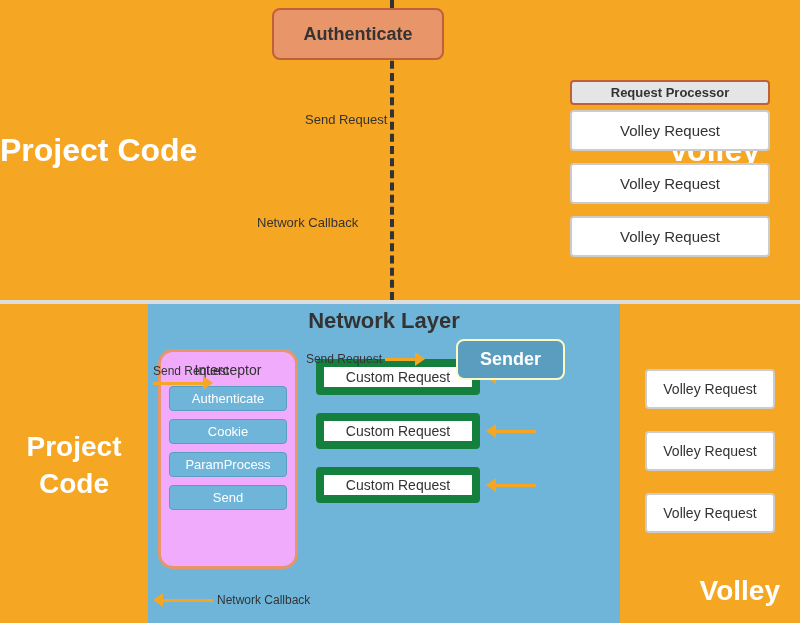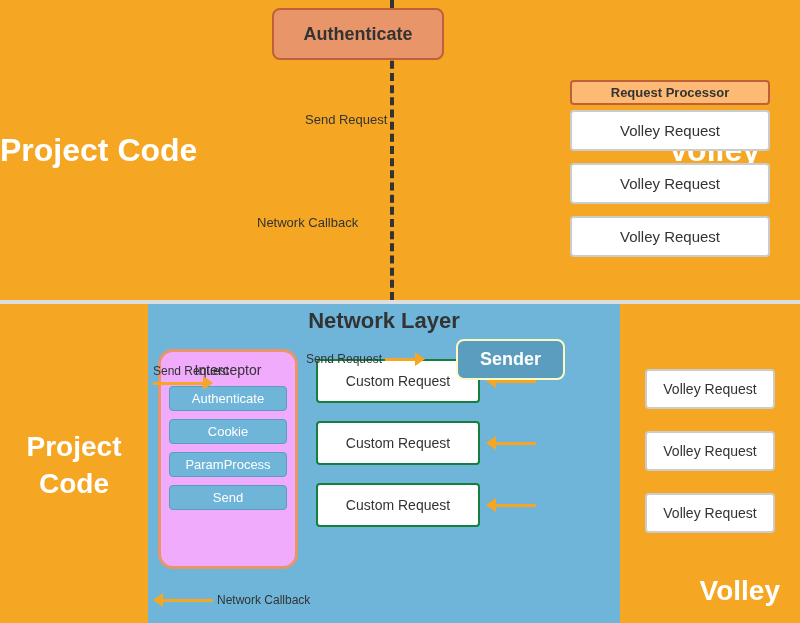--- a/index.html
+++ b/index.html
@@ -77,21 +77,21 @@
 
     
     .request-processor-group {
       position: absolute;
       right: 30px;
       top: 80px;
       width: 200px;
     }
 
     .request-processor-label {
-      background: #fdba74;
+      background: #e5e5e5;
       border: 2px solid #c0603a;
       border-radius: 4px;
       text-align: center;
       font-size: 13px;
       font-weight: bold;
       padding: 3px 8px;
       margin-bottom: 5px;
       color: #333;
     }
 
@@ -149,24 +149,24 @@
       display: flex;
       flex-direction: column;
       gap: 18px;
       justify-content: center;
       flex: 1;
       padding-top: 10px;
     }
 
     .custom-request-box {
       background: #fff;
-      border: 2px solid #15803d;
-      border-radius: 4px;
-      text-align: center;
-      padding: 12px 0;
+      border: 8px solid #15803d;
+      border-radius: 4px;
+      text-align: center;
+      padding: 2px 0;
       font-size: 14px;
       color: #333;
       width: 164px;
     }
 
     .volley-box-small {
       background: #fff;
       border: 2px solid #ccc;
       border-radius: 4px;
       text-align: center;

